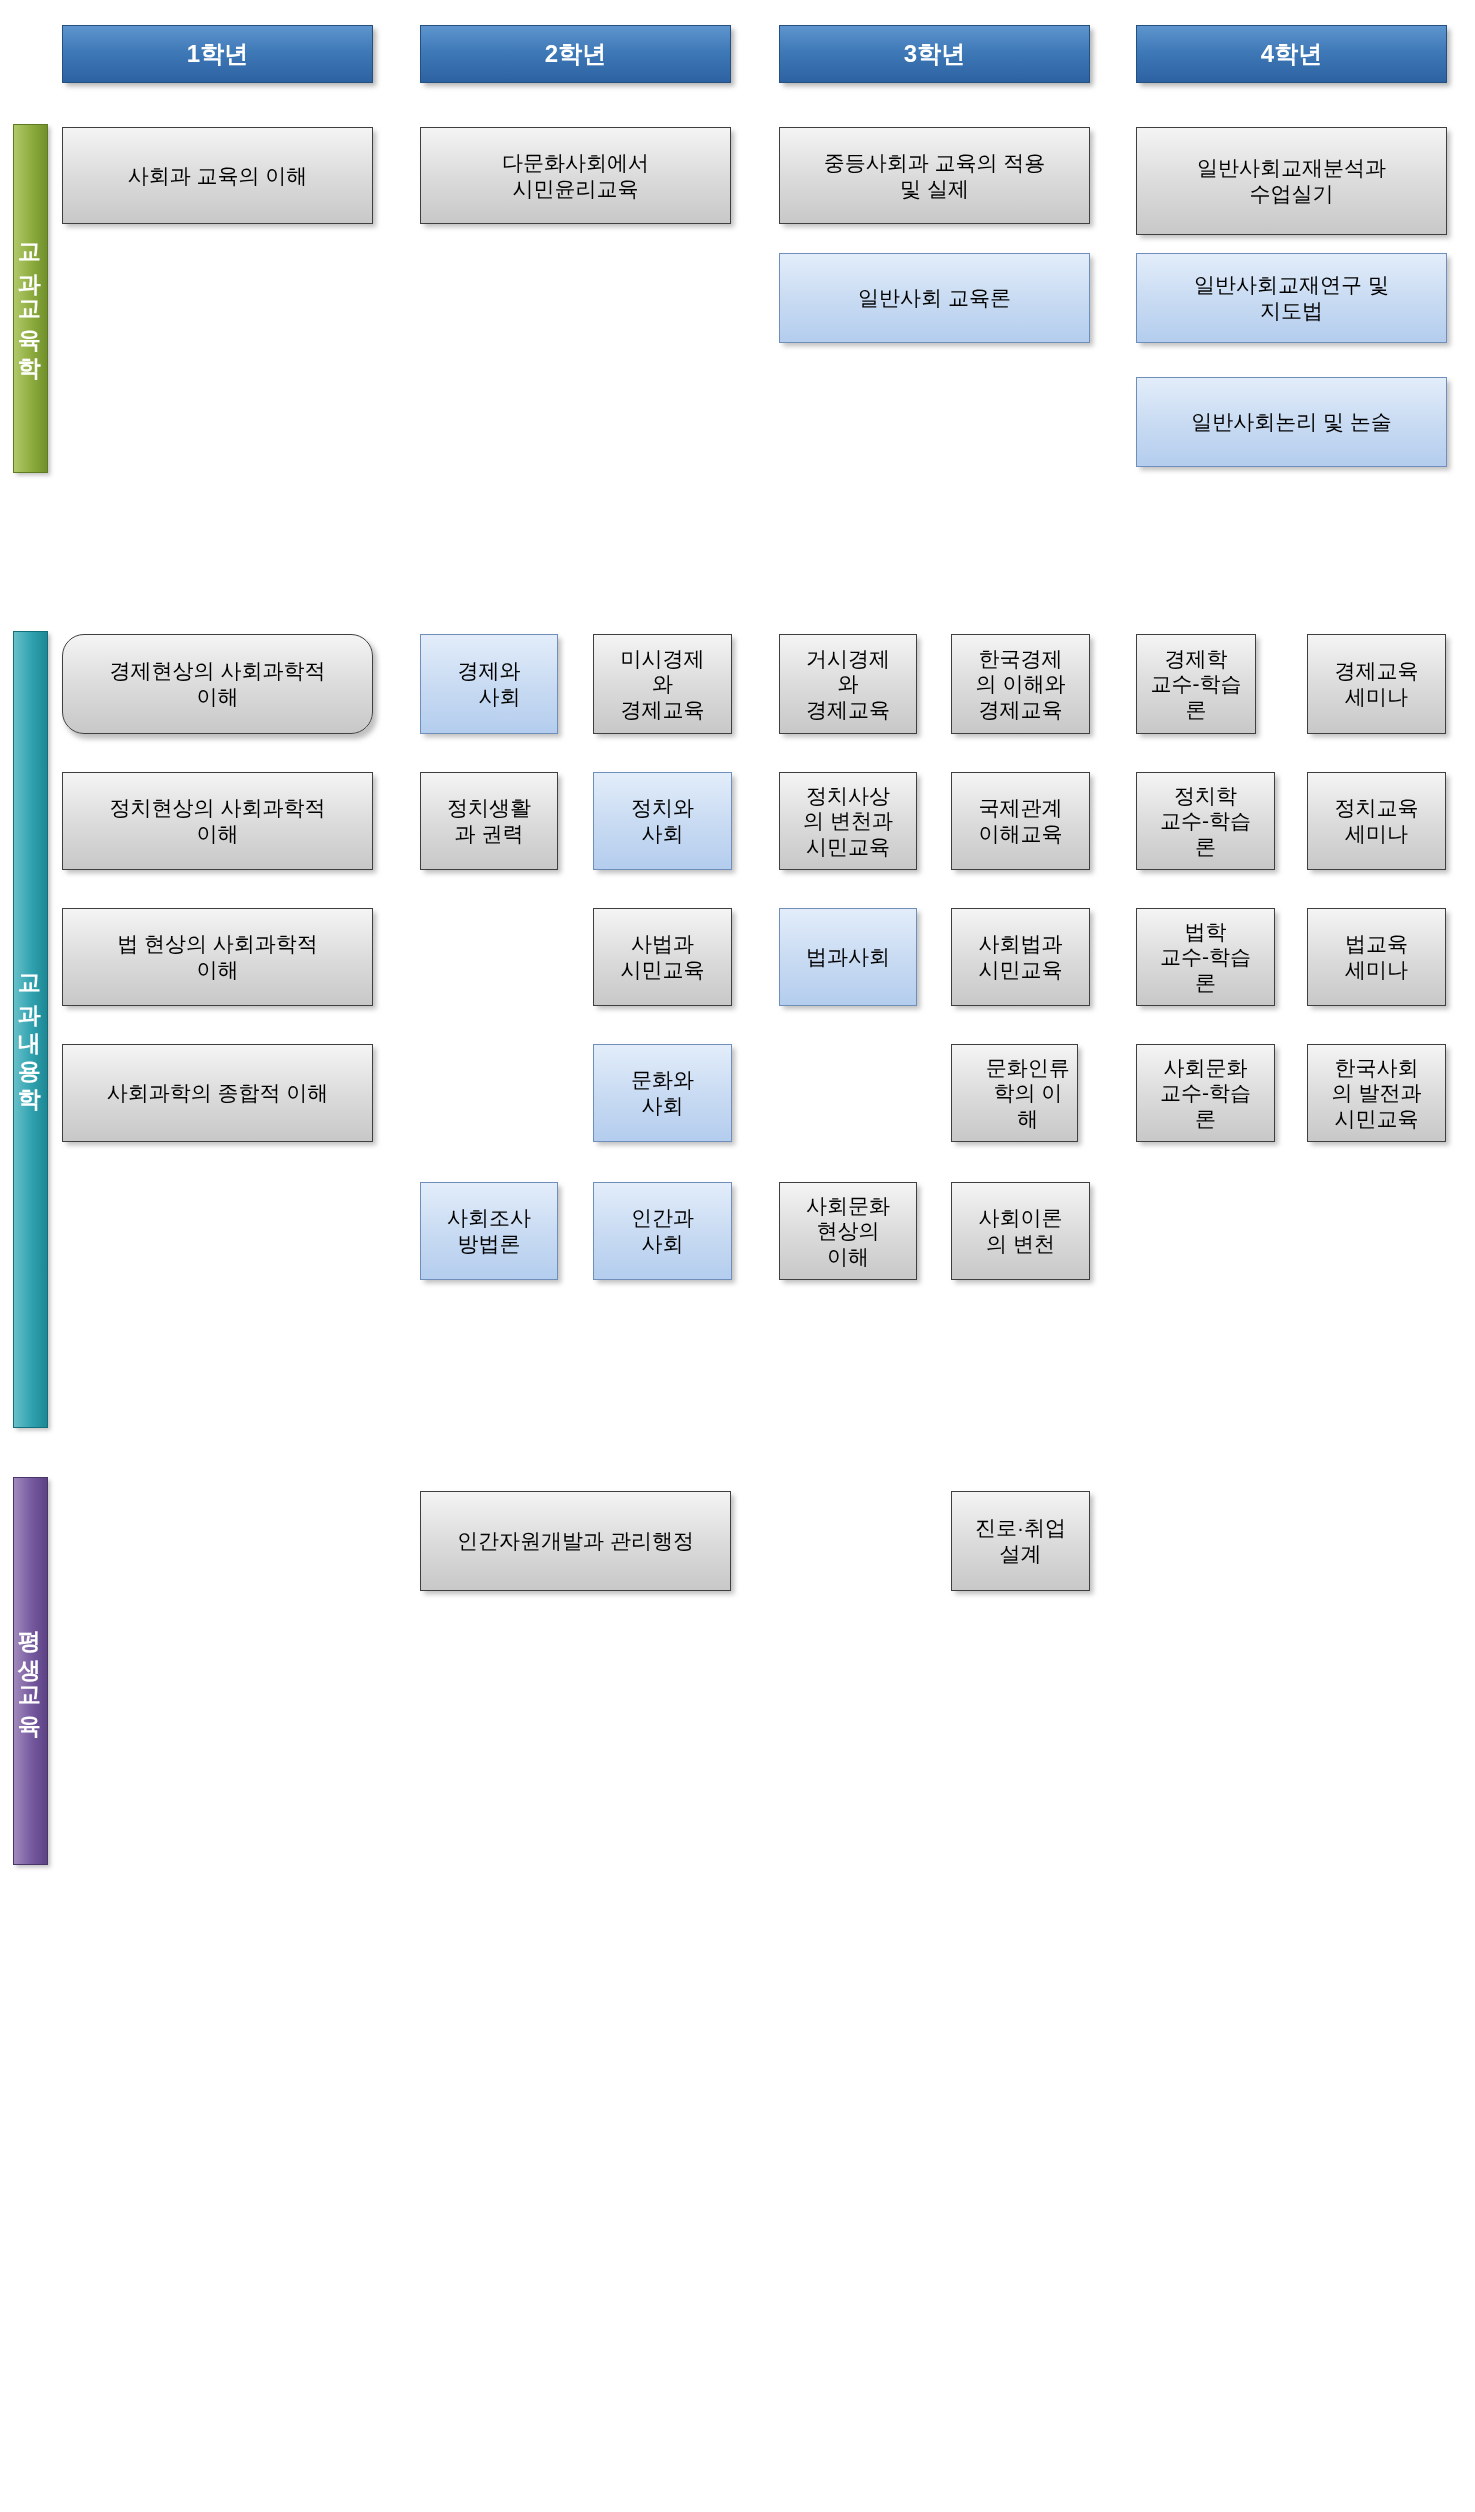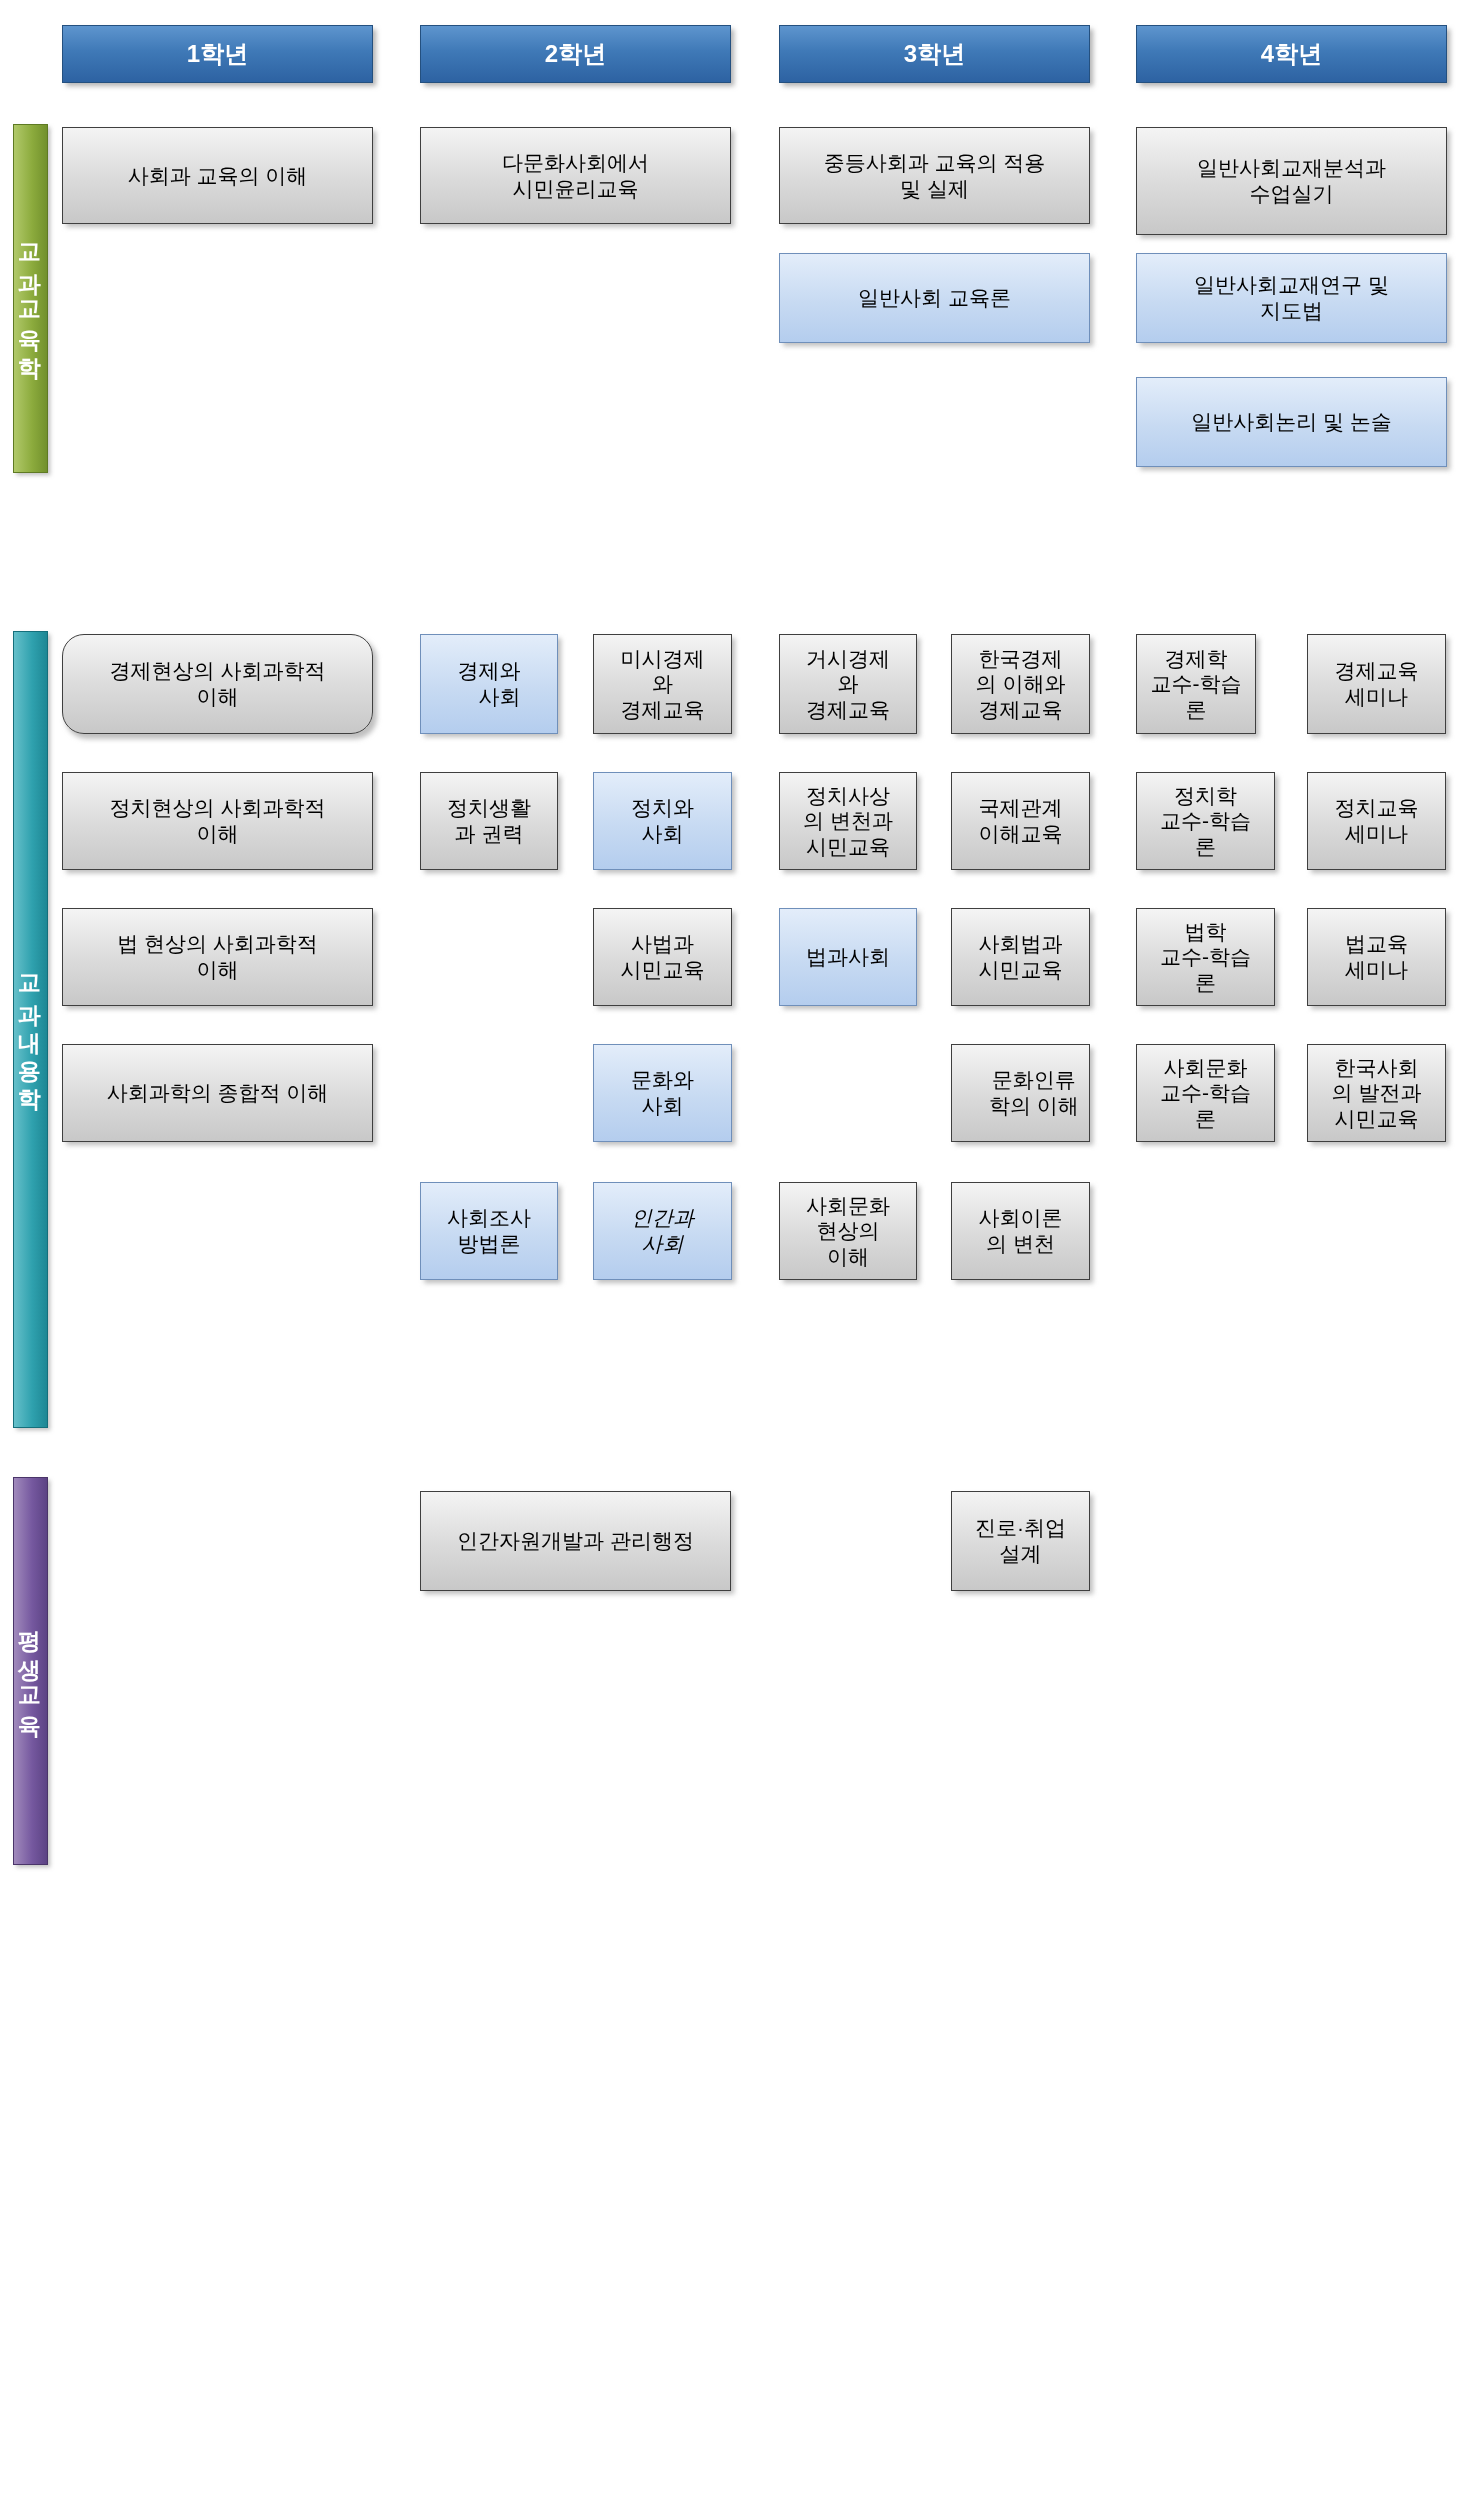--- a/index.html
+++ b/index.html
@@ -112,31 +112,31 @@
     <div class="box gray" style="left: 951px; top: 908px; width: 139px; height: 98px;">사회법과
 시민교육</div>
     <div class="box gray" style="left: 1136px; top: 908px; width: 139px; height: 98px;">법학
 교수-학습
 론</div>
     <div class="box gray" style="left: 1307px; top: 908px; width: 139px; height: 98px;">법교육
 세미나</div>
     <div class="box gray" style="left: 62px; top: 1044px; width: 311px; height: 98px;">사회과학의 종합적 이해</div>
     <div class="box blue" style="left: 593px; top: 1044px; width: 139px; height: 98px;">문화와
 사회</div>
-    <div class="box gray" style="left: 951px; top: 1044px; width: 139px; height: 98px; padding-left: 32px;">문화인류
+    <div class="box gray" style="left: 951px; top: 1044px; width: 127px; height: 98px; padding-left: 32px;">문화인류
 학의 이해</div>
     <div class="box gray" style="left: 1136px; top: 1044px; width: 139px; height: 98px;">사회문화
 교수-학습
 론</div>
     <div class="box gray" style="left: 1307px; top: 1044px; width: 139px; height: 98px;">한국사회
 의 발전과
 시민교육</div>
     <div class="box blue" style="left: 420px; top: 1182px; width: 138px; height: 98px;">사회조사
 방법론</div>
-    <div class="box blue" style="left: 593px; top: 1182px; width: 139px; height: 98px; font-style: italic;">인간과
+    <div class="box blue" style="left: 593px; top: 1182px; width: 139px; height: 98px;">인간과
 사회</div>
     <div class="box gray" style="left: 779px; top: 1182px; width: 138px; height: 98px;">사회문화
 현상의
 이해</div>
     <div class="box gray" style="left: 951px; top: 1182px; width: 139px; height: 98px;">사회이론
 의 변천</div>
     <div class="vbar sec-lifelong" style="left: 12.7px; top: 1477px; height: 388px;">
       <span class="vtxt">평생교육</span>
     </div>
     <div class="box gray" style="left: 420px; top: 1491px; width: 311px; height: 100px;">인간자원개발과 관리행정</div>

